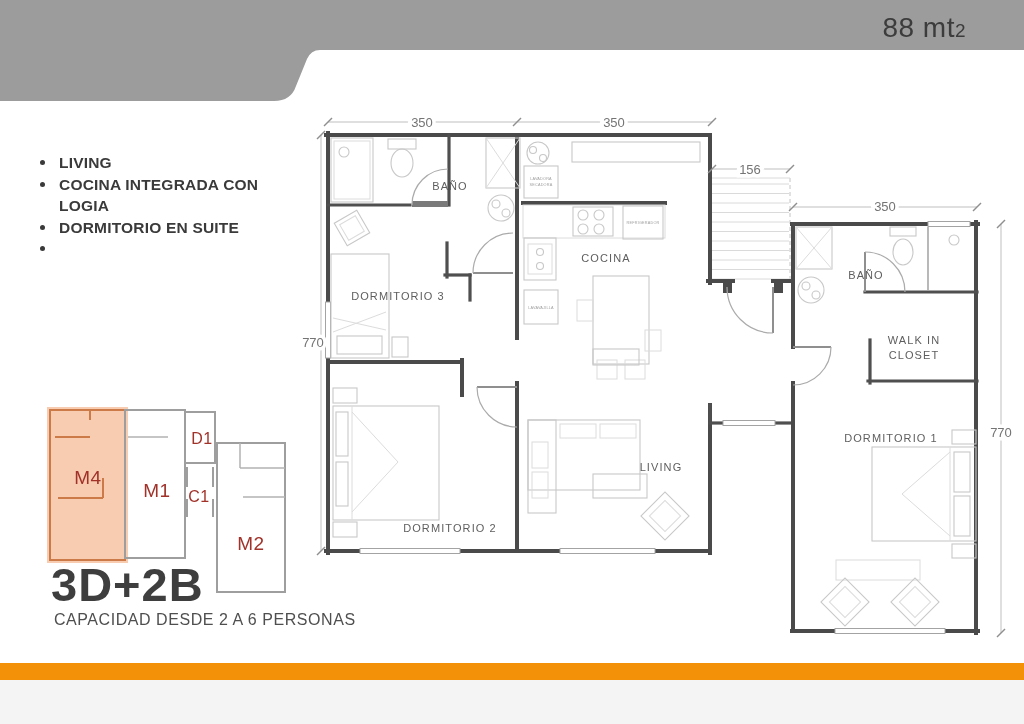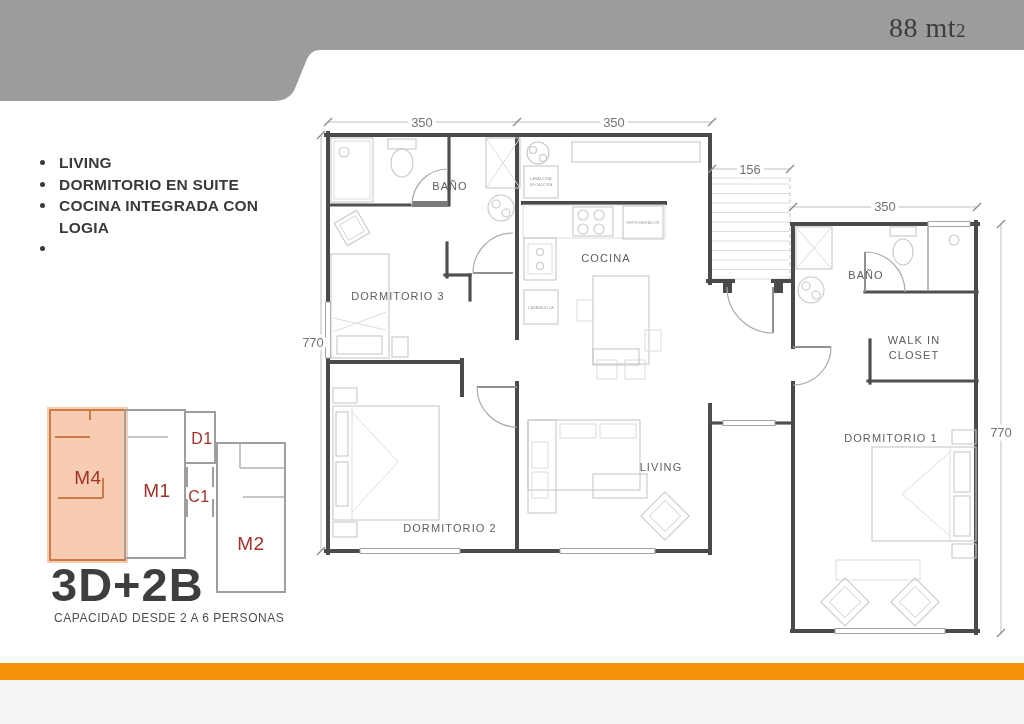--- a/index.html
+++ b/index.html
@@ -4,21 +4,21 @@
 <style>
   html,body{margin:0;padding:0;}
   body{
     width:1024px;height:724px;position:relative;overflow:hidden;
     background:#ffffff;font-family:"Liberation Sans",sans-serif;
   }
   
   .banner-svg{position:absolute;top:0;left:0;}
   .area-label{
     position:absolute;top:12px;right:58px;
-    font-size:28px;color:#3C3C3C;letter-spacing:.5px;font-family:Liberation Serif, serif;
+    font-size:28px;color:#3C3C3C;letter-spacing:.5px;
   }
   .area-label .sup{font-size:19px;}
   
   .features{
     position:absolute;left:38px;top:152px;width:250px;
     list-style:none;margin:0;padding:0;
     font-size:15.5px;font-weight:bold;color:#3A3A3A;line-height:21.5px;
     letter-spacing:.2px;
   }
   .features li{position:relative;padding-left:21px;margin:0;}
@@ -26,21 +26,21 @@
     position:absolute;left:2px;top:8px;width:5px;height:5px;border-radius:50%;
     background:#3A3A3A;
   }
   
   .unit-title{
     position:absolute;left:51px;top:561px;
     font-size:47px;font-weight:600;color:#3E3E3E;letter-spacing:1px;line-height:1;text-align:right;
   }
   .capacity{
     position:absolute;left:54px;top:611px;
-    font-size:12px;font-weight:500;color:#4F4F4F;letter-spacing:.55px;
+    font-size:16px;font-weight:500;color:#4F4F4F;letter-spacing:.55px;
   }
   
   .footer-bar{position:absolute;left:0;top:663px;width:1024px;height:17px;background:#F39208;}
   .footer-strip{position:absolute;left:0;top:680px;width:1024px;height:44px;background:#F4F4F4;}
   
   .plan-svg{position:absolute;left:0;top:0;}
   .wall{stroke:#4A4A4A;stroke-width:4;fill:none;stroke-linecap:square;}
   .wall3{stroke:#4F4F4F;stroke-width:3.2;fill:none;stroke-linecap:square;}
   .thinwall{stroke:#9B9B9B;stroke-width:1.4;fill:none;}
   .door{stroke:#ABABAB;fill:none;stroke-width:1.2;}
@@ -67,22 +67,22 @@
 <body>
 
 <svg class="banner-svg" width="1024" height="110" viewBox="0 0 1024 110">
   <path d="M0 0 H1024 V50 H320 Q311 50 307 59 L296 86 Q291 101 274 101 H0 Z" fill="#9C9C9C"></path>
 </svg>
 
 <div class="area-label"><span>88 mt</span><span class="sup">2</span></div>
 
 <ul class="features">
   <li><span class="dot"></span><span>LIVING</span></li>
+  <li><span class="dot"></span><span>COCINA INTEGRADA CON LOGIA</span></li>
   <li><span class="dot"></span><span>DORMITORIO  EN SUITE</span></li>
-  <li><span class="dot"></span><span>COCINA INTEGRADA CON LOGIA</span></li>
   <li><span class="dot"></span></li>
 </ul>
 
 <svg class="plan-svg" width="1024" height="724" viewBox="0 0 1024 724">
 
   <g>
     <line class="hatch" x1="711" y1="184" x2="789" y2="184"></line>
     <line class="hatch" x1="711" y1="193.5" x2="789" y2="193.5"></line>
     <line class="hatch" x1="711" y1="203" x2="789" y2="203"></line>
     <line class="hatch" x1="711" y1="212.5" x2="789" y2="212.5"></line>

